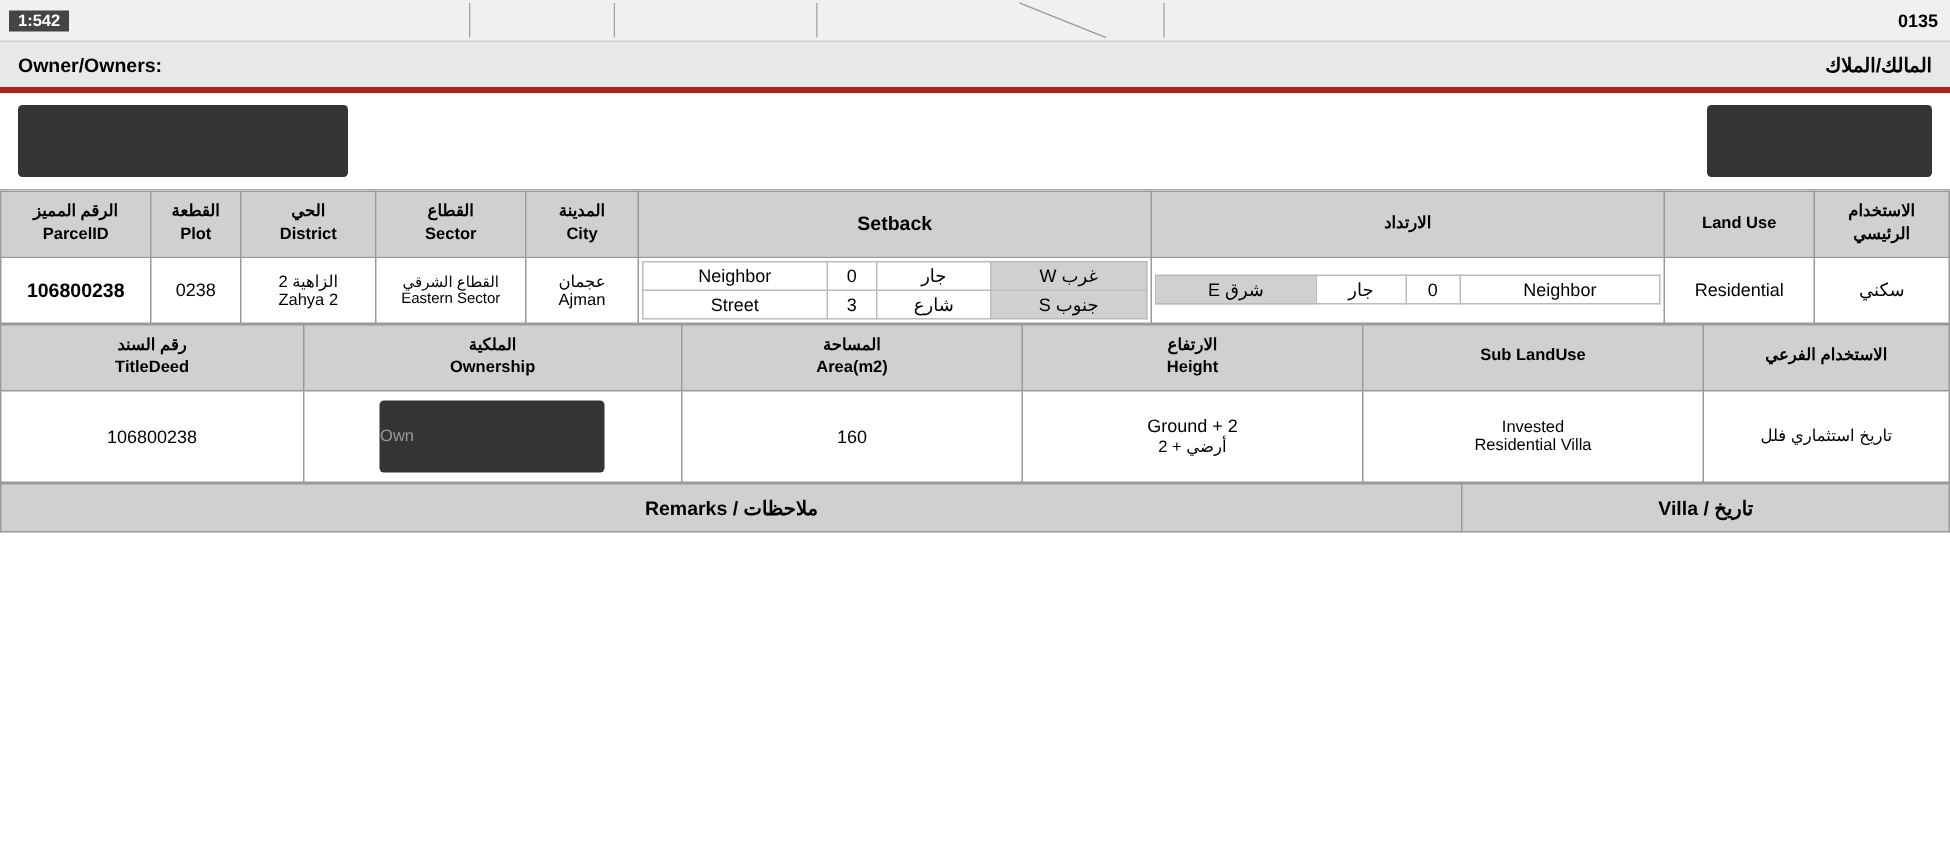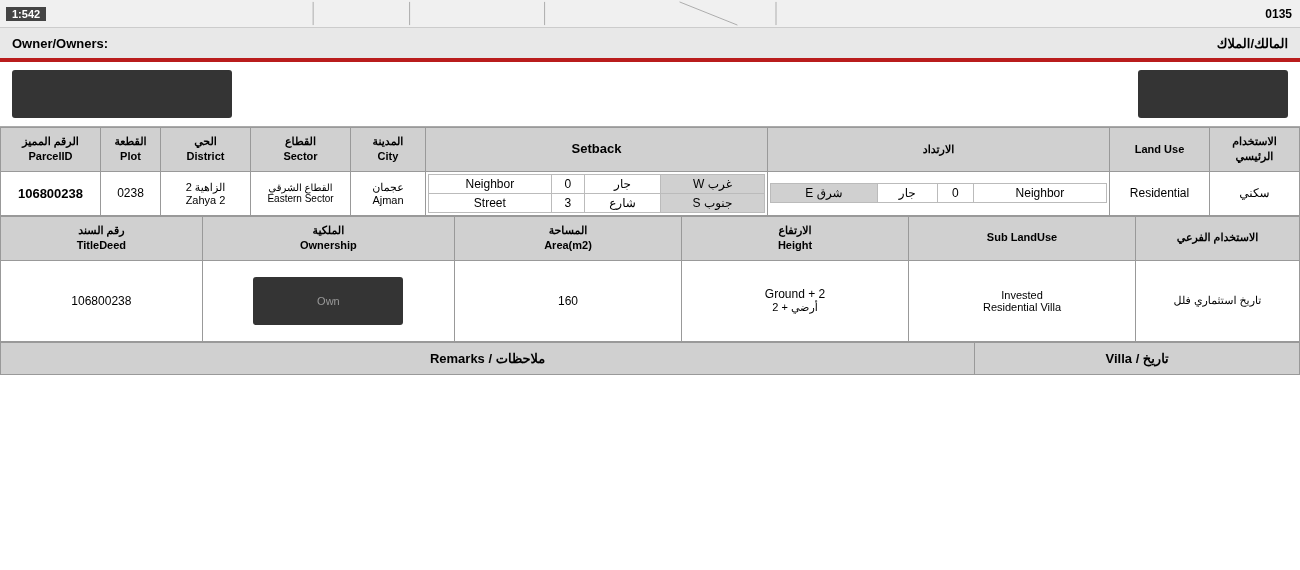--- a/index.html
+++ b/index.html
@@ -216,21 +216,21 @@
       <th style="width:130px;">
         <span class="arabic" style="direction:rtl;">الاستخدام الفرعي</span>
       </th>
     </tr>
   </thead>
 
   <tbody>
     <tr class="data-row">
       <td>106800238</td>
       <td style="padding:4px;">
-        <div style="width:150px; height:48px; background:#111; border-radius:3px; margin:12px auto; display:flex; align-items:center; justify-content:center; opacity:0.85;">
+        <div style="width:150px; height:48px; background:#111; border-radius:3px; margin:2px auto; display:flex; align-items:center; justify-content:flex-start; opacity:0.85;">
           <span style="color:#888; font-size:11px;">Own</span>
         </div>
       </td>
       <td>160</td>
       <td>
         <span style="display:block;">Ground + 2</span>
         <span style="display:block; direction:rtl; font-size:11px;">أرضي + 2</span>
       </td>
       <td>
         <span style="display:block; font-size:11px;">Invested</span>

